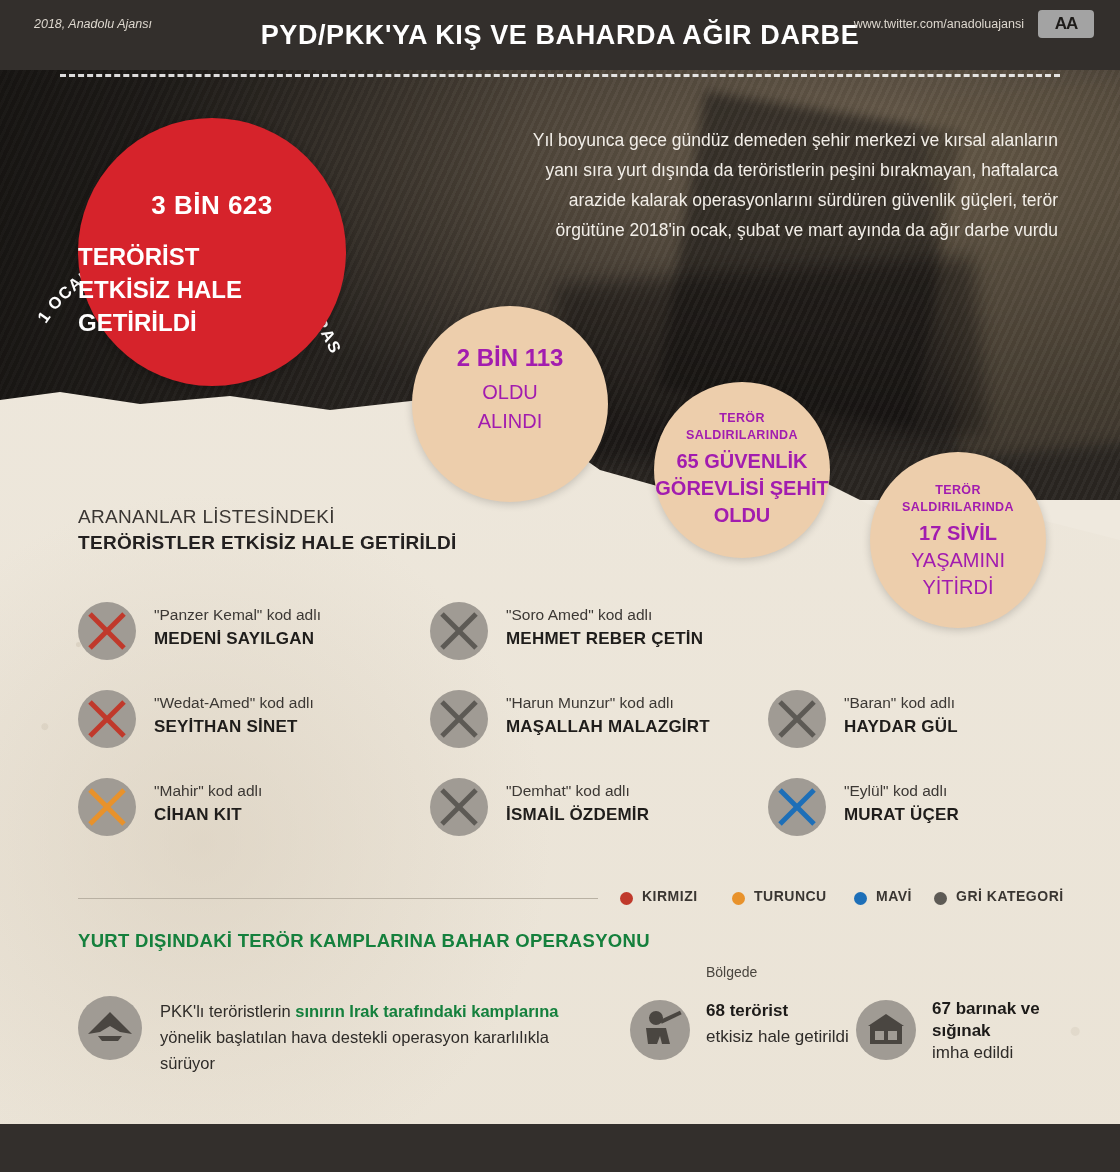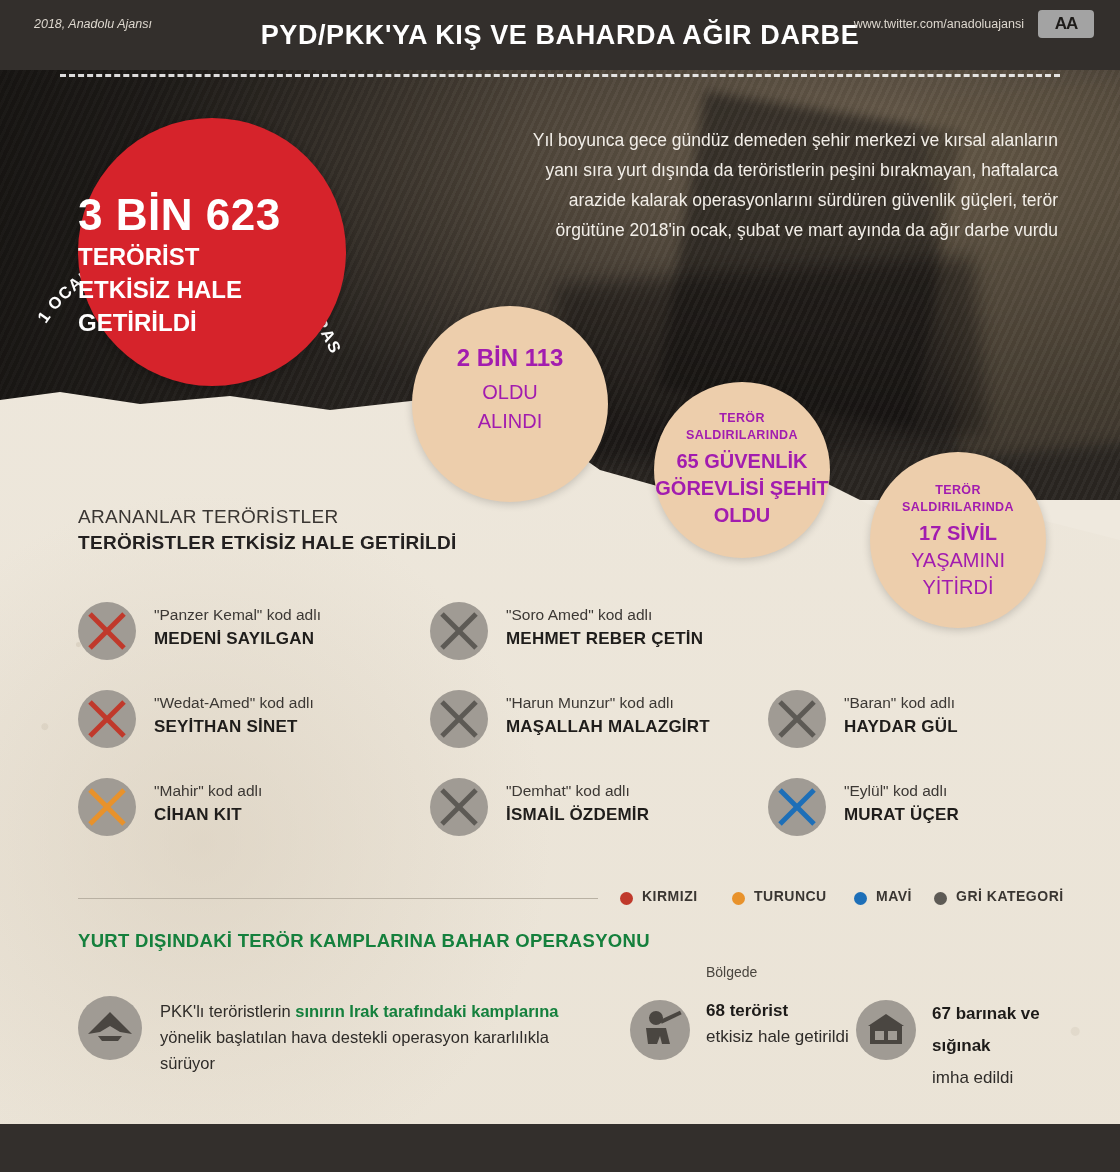--- a/index.html
+++ b/index.html
@@ -67,22 +67,22 @@
     color:#f2eee8;font-size:17.5px;line-height:30px;text-align:right;
   }
 
   
   .red-circle{
     position:absolute;left:78px;top:118px;width:268px;height:268px;border-radius:50%;
     background:#d6232b;
     box-shadow:0 2px 10px rgba(0,0,0,.25);
   }
   .red-big{
-    position:absolute;left:0;top:72px;width:268px;text-align:left;
-    color:#fff;font-size:44px;font-weight:bold;letter-spacing:.5px;
+    position:absolute;left:0;top:72px;width:268px;text-align:center;
+    color:#fff;font-size:26px;font-weight:bold;letter-spacing:.5px;
   }
   .red-sub{
     position:absolute;left:0;top:122px;width:268px;
     color:#fff;font-size:24px;font-weight:bold;line-height:33px;
   }
   .arc-label{
     position:absolute;left:30px;top:100px;width:370px;height:320px;pointer-events:none;
   }
   .arc-label text{
     fill:#ffffff;font-family:"Liberation Sans",sans-serif;font-size:16.5px;font-weight:bold;letter-spacing:1px;
@@ -138,21 +138,21 @@
 
   .op-icon{position:absolute;border-radius:50%;background:#a09b94;}
   .plane{left:78px;top:996px;width:64px;height:64px;}
   .op-text{position:absolute;left:160px;top:998px;width:420px;font-size:16.5px;line-height:26px;color:#2f2c29;}
   .op-text b{color:#15803d;}
 
   .bolgede{position:absolute;left:706px;top:964px;font-size:14px;color:#4a463f;}
   .ic2{left:630px;top:1000px;width:60px;height:60px;}
   .ic3{left:856px;top:1000px;width:60px;height:60px;}
   .b2{position:absolute;left:706px;top:998px;width:160px;font-size:17px;line-height:26px;color:#2f2c29;}
-  .b3{position:absolute;left:932px;top:998px;width:170px;font-size:17px;line-height:32px;color:#2f2c29;}
+  .b3{position:absolute;left:932px;top:998px;width:170px;font-size:17px;line-height:22px;color:#2f2c29;}
   .b2 b,.b3 b{color:#1d1b19;}
 
   
   .footer{position:absolute;left:0;top:1124px;width:1120px;height:48px;background:#332f2c;}
   .footer-left{position:absolute;left:34px;top:17px;font-size:12.5px;color:#ded8cf;font-style:italic;}
   .footer-right{position:absolute;right:96px;top:17px;font-size:12.5px;color:#ded8cf;}
   .aa-logo{
     position:absolute;right:26px;top:10px;width:56px;height:28px;border-radius:4px;background:#a3a3a3;
     color:#1d1b19;font-size:17px;font-weight:bold;text-align:center;line-height:28px;letter-spacing:-1px;
   }
@@ -220,21 +220,21 @@
       <div>SALDIRILARINDA</div>
     </div>
     <div class="big">
       <div>17 SİVİL</div>
       <div class="thin">YAŞAMINI</div>
       <div class="thin">YİTİRDİ</div>
     </div>
   </div>
 
   <div class="list-head">
-    <div class="l1">ARANANLAR TERÖRİSTLER</div>
+    <div class="l1">ARANANLAR LİSTESİNDEKİ</div>
     <div class="l2">TERÖRİSTLER ETKİSİZ HALE GETİRİLDİ</div>
   </div>
 
   <div class="terrorists">
 
     <div class="trow">
       <div class="tcell col0">
         <div class="tmark">
           <svg width="60" height="60" viewBox="0 0 60 60">
             <line x1="13" y1="13" x2="47" y2="47" stroke="#c0392b" stroke-width="5"></line>

